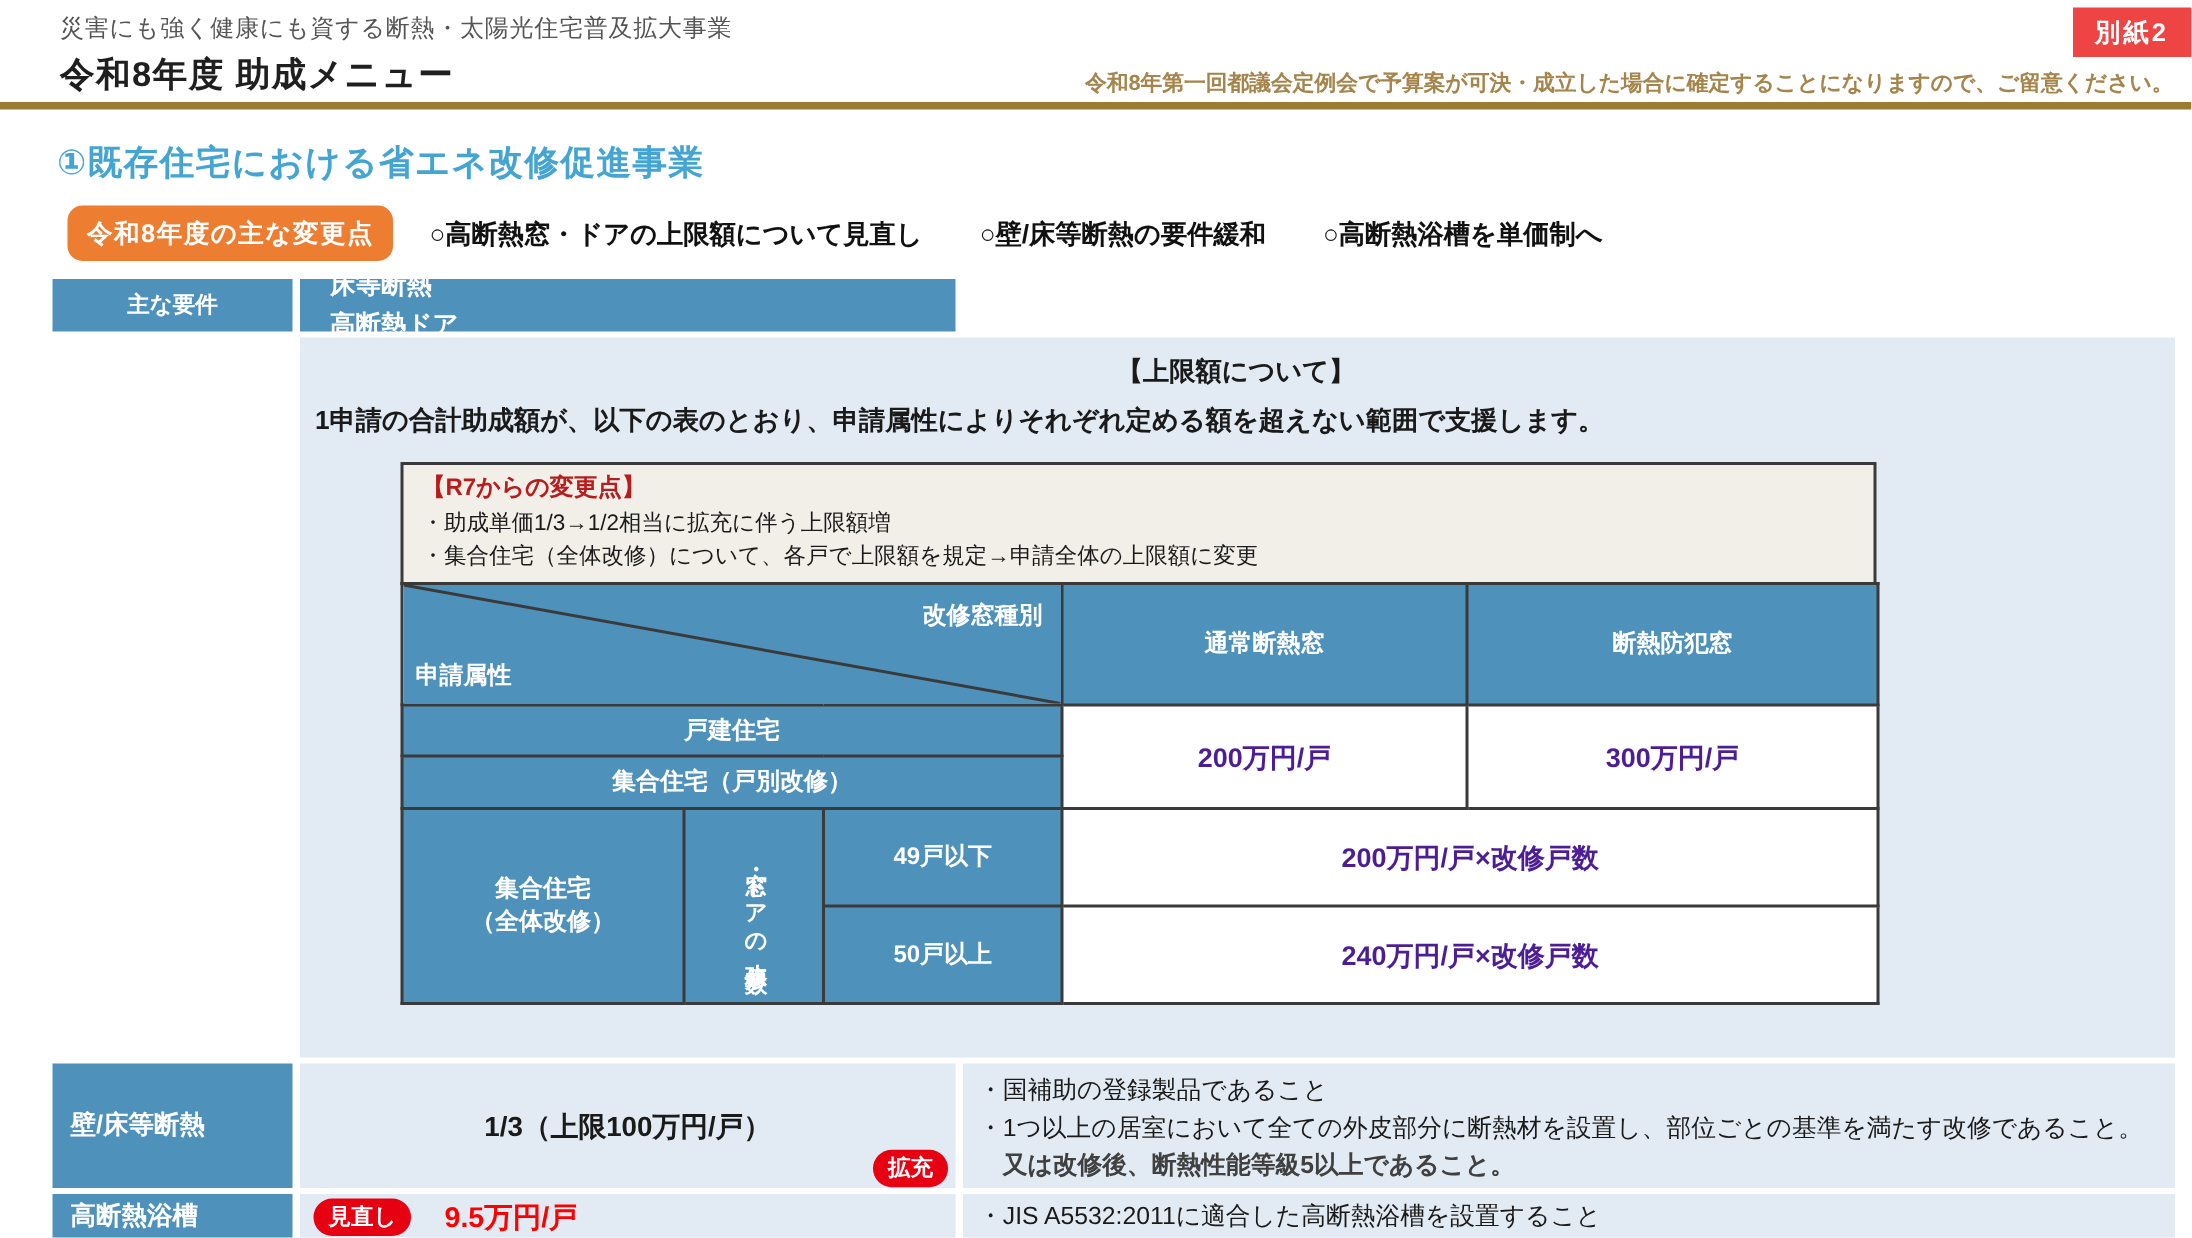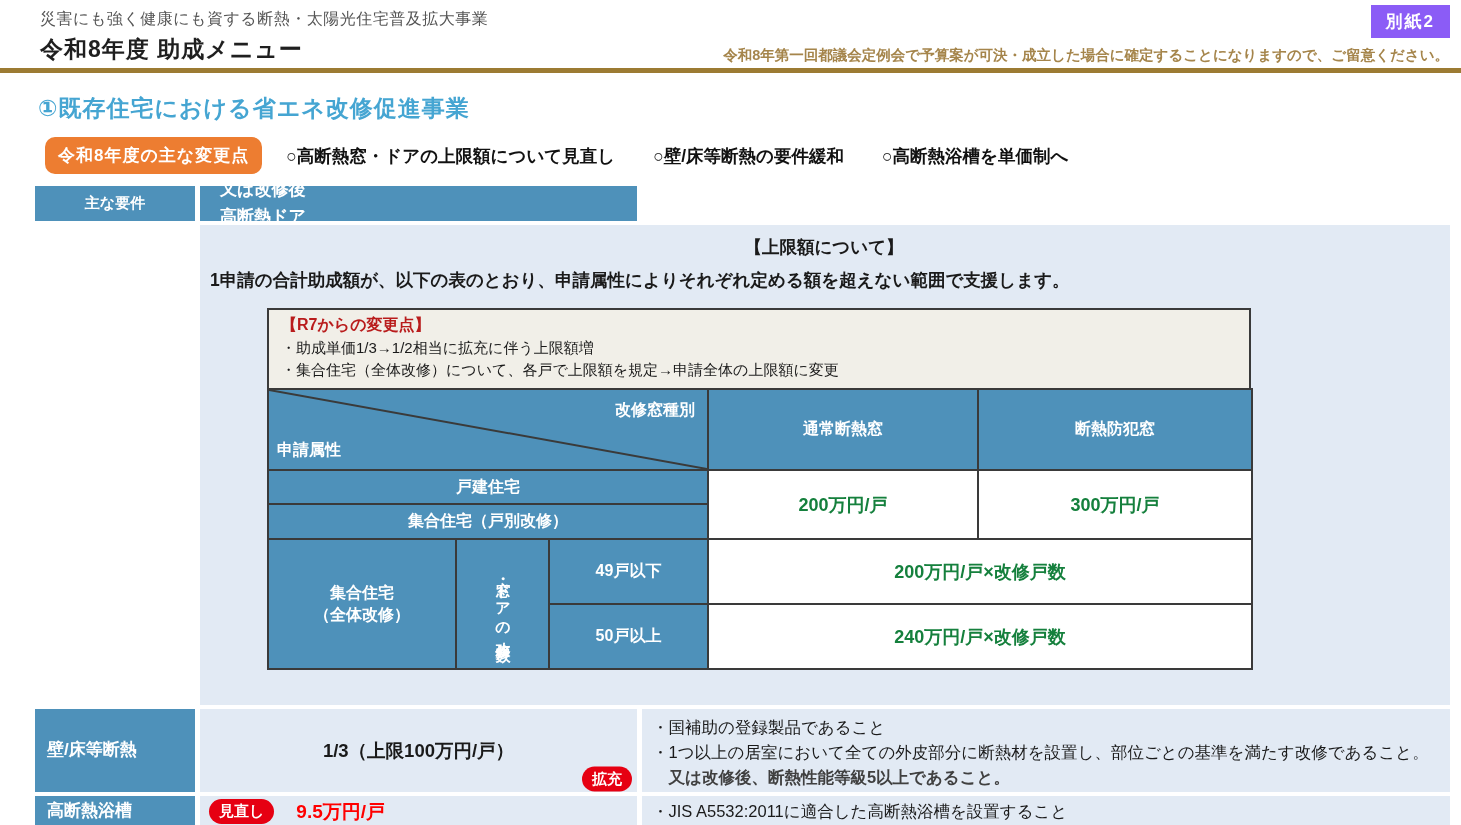--- a/index.html
+++ b/index.html
@@ -3,21 +3,21 @@
 <meta charset="utf-8">
 <style>
   * { margin:0; padding:0; box-sizing:border-box; }
   html,body { width:1461px; height:825px; background:#ffffff;
     font-family:"Liberation Sans","DejaVu Sans",sans-serif; color:#1a1a1a; overflow:hidden; }
 
   
   .header { position:relative; height:68px; padding:9px 0 0 40px; }
   .project-line { font-size:16px; color:#555555; letter-spacing:0.5px; }
   .page-title { font-size:23px; font-weight:bold; color:#1f1f1f; margin-top:4px; letter-spacing:1px; }
-  .attachment-badge { position:absolute; top:5px; right:11px; background:#8b5cf6; color:#ffffff;
+  .attachment-badge { position:absolute; top:5px; right:0; background:#ef4444; color:#ffffff;
     font-size:17px; font-weight:bold; padding:5px 15px; letter-spacing:2px; }
   .notice { position:absolute; right:12px; top:46px; color:#A5854B; font-weight:bold; font-size:14.5px; }
   .gold-rule { height:5px; background:#9C7B33; width:100%; }
 
   
   .section-heading { margin:20px 0 0 38px; color:#45A5D2; font-size:23px; font-weight:bold; letter-spacing:1px; }
   .changes-row { display:flex; align-items:center; margin:13px 0 0 45px; }
   .changes-badge { background:#ED7D31; color:#ffffff; font-weight:bold; font-size:17px;
     padding:7px 13px; letter-spacing:1px;border-radius:10px; }
   .changes-items { display:flex; margin-left:24px; gap:38px; }
@@ -42,21 +42,21 @@
   .ul-desc { font-size:17.5px; font-weight:bold; margin-top:9px; }
 
   .r7-box { margin:16px 0 0 57px; width:984px; background:#F1EFE8;
     border:2px solid #3a3a3a; padding:5px 12px 8px 12px; }
   .r7-title { font-size:16px; font-weight:bold; color:#b91c1c; }
   .r7-item { font-size:15px; color:#1a1a1a; margin-top:3px; }
 
   table.matrix { margin-left:57px; width:984px; border-collapse:collapse; table-layout:fixed; margin-top:-2px; }
   table.matrix td { border:2px solid #3a3a3a; }
   .m-blue { background:#4E91BA; color:#ffffff; font-weight:bold; font-size:16px; text-align:center; }
-  .m-val { background:#ffffff; color:#15803d; font-weight:bold; font-size:18px; text-align:center; }
+  .m-val { background:#ffffff; color:#4c1d95; font-weight:bold; font-size:18px; text-align:center; }
   .diag-cell { position:relative; height:81px; }
   .diag-cell svg { position:absolute; inset:0; width:100%; height:100%; }
   .diag-top { position:absolute; top:10px; right:12px; font-size:16px; }
   .diag-bottom { position:absolute; bottom:8px; left:8px; font-size:16px; }
   .vert-cell { writing-mode:vertical-rl; text-orientation:upright; letter-spacing:2px;
     font-size:15px; padding:4px 0; vertical-align:middle; text-align:center; }
   .whole-cell div { line-height:1.4; }
 
   
   .rate-cell { position:relative; display:flex; align-items:center; justify-content:center; }
@@ -91,21 +91,21 @@
     <span>○壁/床等断熱の要件緩和</span>
     <span>○高断熱浴槽を単価制へ</span>
   </div>
 </div>
 
 <div class="outer-table">
 
   <div class="th">主な要件</div>
 
   <div class="label-cell big">
-    <span>又は改修後</span>
+    <span>床等断熱</span>
     <span>高断熱ドア</span>
   </div>
   <div class="lite span2 row1-content">
     <div class="ul-heading">【上限額について】</div>
     <div class="ul-desc">1申請の合計助成額が、以下の表のとおり、申請属性によりそれぞれ定める額を超えない範囲で支援します。</div>
 
     <div class="r7-box">
       <div class="r7-title">【R7からの変更点】</div>
       <div class="r7-item">・助成単価1/3→1/2相当に拡充に伴う上限額増</div>
       <div class="r7-item">・集合住宅（全体改修）について、各戸で上限額を規定→申請全体の上限額に変更</div>

